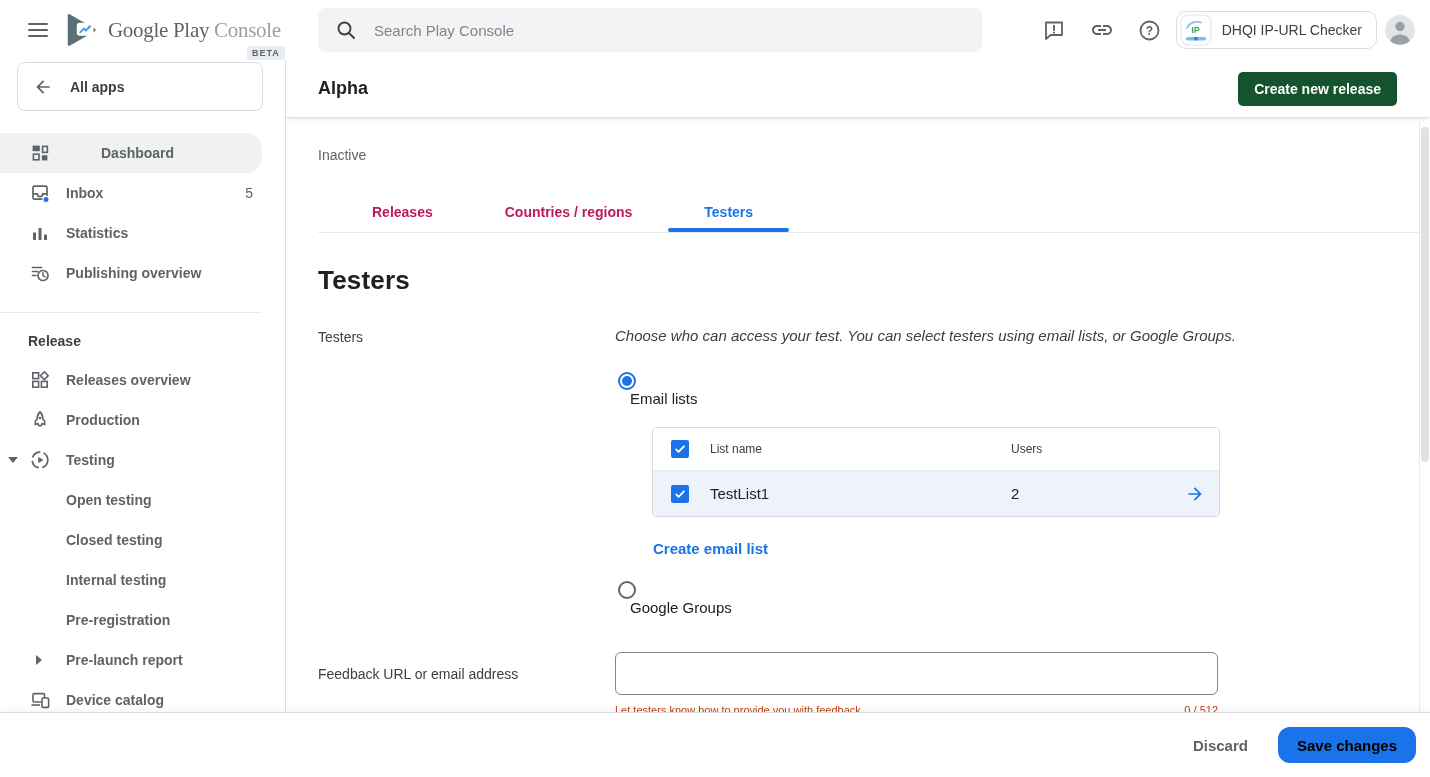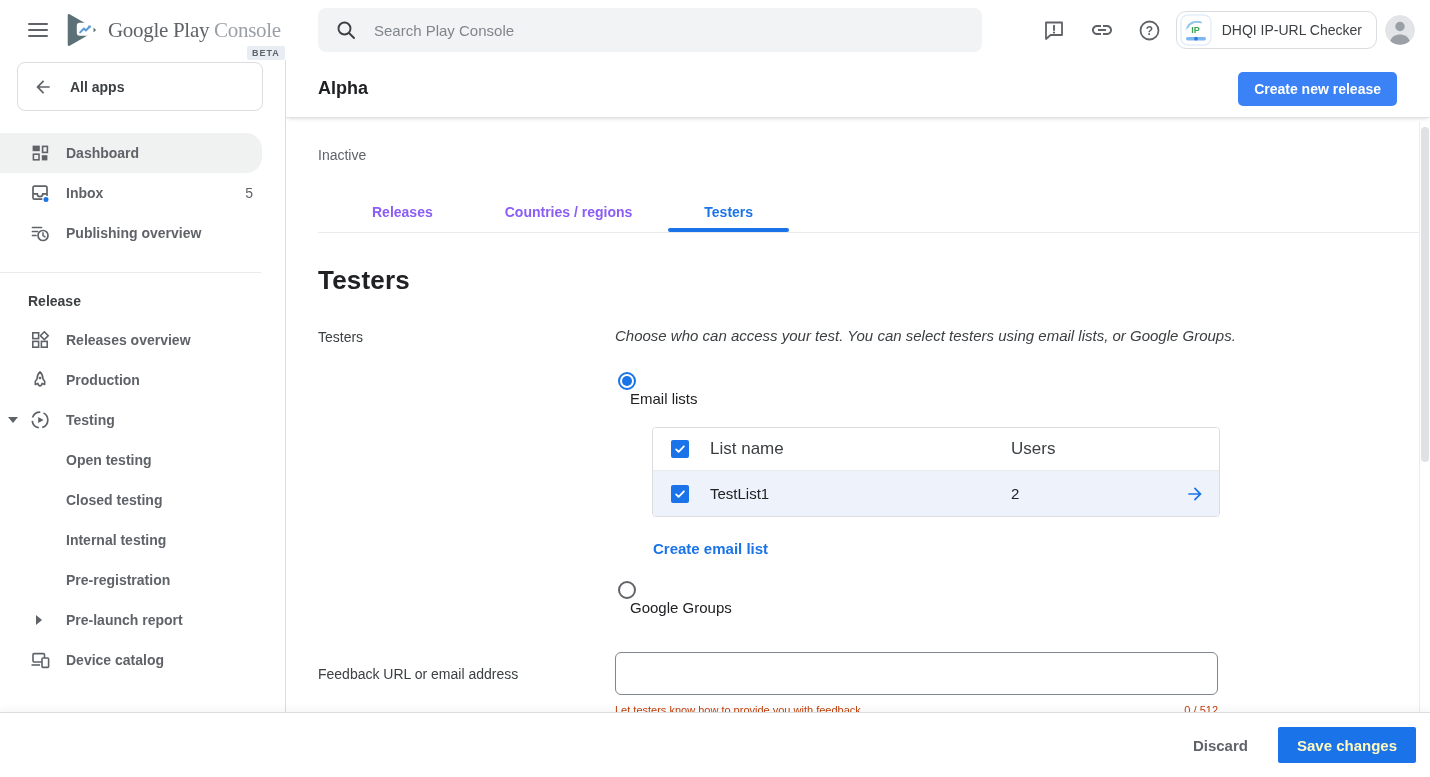--- a/index.html
+++ b/index.html
@@ -28,69 +28,69 @@
   .avatar { width:30px; height:30px; margin-left:8px; border-radius:50%; cursor:pointer; }
   
   .sidebar { position:absolute; top:60px; left:0; width:286px; height:653px; background:#fff; border-right:1px solid #dadce0; z-index:5; }
   .allapps-btn { margin:2px 0 0 17px; width:246px; height:49px; border:1px solid #dadce0; border-radius:8px; background:#fff; display:flex; align-items:center; cursor:pointer; padding:0; }
   .allapps-btn .lbl { margin-left:17px; font-size:14px; font-weight:bold; color:#3c4043; }
   .allapps-btn svg { margin-left:15px; }
   .side-list { margin-top:22px; }
   .side-item { height:40px; display:flex; align-items:center; position:relative; cursor:pointer; color:#5f6368; }
   .side-item .icon { width:20px; height:20px; margin-left:30px; flex:none; }
   .side-item .lbl { margin-left:16px; font-size:14px; font-weight:bold; color:#5f6368; }
-  .side-item.active { background:#f0f2f2; width:262px; border-radius:0 16px 16px 0; }
+  .side-item.active { background:#f0f2f2; width:262px; border-radius:0 16px 16px 0;gap:35px; }
   .side-item .badge { position:absolute; right:32px; font-size:14px; color:#5f6368; }
   .side-divider { border:none; border-top:1px solid #e8eaed; margin:19px 24px 0 0; }
   .section-label { margin:20px 0 0 28px; font-size:14px; font-weight:bold; color:#3c4043; }
   .release-list { margin-top:11px; }
   .side-sub .lbl { margin-left:66px; }
   .caret-down { position:absolute; left:8px; width:0; height:0; border-left:5px solid transparent; border-right:5px solid transparent; border-top:6px solid #5f6368; }
   .caret-right { position:absolute; left:36px; width:0; height:0; border-top:5px solid transparent; border-bottom:5px solid transparent; border-left:6px solid #5f6368; }
   
   .main { position:absolute; left:286px; top:60px; width:1144px; height:653px; background:#fff; overflow:hidden; }
   .page-header { height:58px; padding:0 33px 0 32px; display:flex; align-items:center; justify-content:space-between; border-bottom:1px solid #e0e2e5; box-shadow:0 2px 4px -2px rgba(60,64,67,.25); position:relative; z-index:3; }
   .page-title { font-size:18px; font-weight:bold; color:#202124; }
-  .btn-primary { background:#3b82f6; color:#fff; border:none; border-radius:5px; height:34px; padding:0 16px; font-size:14px; font-weight:bold; cursor:pointer; font-family:"Liberation Sans",sans-serif; }
+  .btn-primary { background:#14532d; color:#fff; border:none; border-radius:5px; height:34px; padding:0 16px; font-size:14px; font-weight:bold; cursor:pointer; font-family:"Liberation Sans",sans-serif; }
   .track-summary { padding:14px 32px 0; }
   .ts-label { font-size:15px; font-weight:bold; color:#202124; }
   .ts-status { margin-top:15px; font-size:14px; color:#5f6368; }
   .tabs { margin:29px 10px 0 32px; padding-left:18px; display:flex; border-bottom:1px solid #e8eaed; height:41px; }
-  .tab { padding:0 36px; line-height:40px; font-size:14px; font-weight:bold; color:#8b5cf6; position:relative; cursor:pointer; }
+  .tab { padding:0 36px; line-height:40px; font-size:14px; font-weight:bold; color:#be185d; position:relative; cursor:pointer; }
   .tab.active { color:#1a73e8; }
   .tab.active::after { content:""; position:absolute; left:0; right:0; bottom:0; height:4px; background:#1a73e8; border-radius:4px; }
   .section-heading { margin:32px 0 0 32px; font-size:26px; font-weight:bold; color:#202124; letter-spacing:0.2px; }
   .form-row { display:flex; padding-left:32px; }
   .row-testers { margin-top:31px; }
   .row-feedback { margin-top:36px; }
   .form-label { width:297px; flex:none; font-size:14px; color:#3c4043; padding-top:2px; }
   .form-content { flex:1; }
   .description { margin:0; font-size:15px; color:#3c4043;font-style:italic; }
   .radio-row { display:flex; margin-top:28px;flex-direction:column; }
   .radio { width:18px; height:18px; border-radius:50%; margin-left:3px; position:relative; flex:none; cursor:pointer; }
   .radio.selected { border:2px solid #1a73e8; }
   .radio.selected::after { content:""; position:absolute; left:2px; top:2px; width:10px; height:10px; border-radius:50%; background:#1a73e8; }
   .radio.unselected { border:2px solid #616569; }
   .radio-label { margin-left:15px; font-size:15px; color:#202124; cursor:pointer; }
   .tester-table { margin:20px 0 0 37px; width:568px; border:1px solid #dadce0; border-radius:4px; overflow:hidden; }
   .tbl-grid { display:grid; grid-template-columns:57px 289px 170px 52px; align-items:center; }
-  .tbl-header { height:43px; border-bottom:1px solid #e8eaed; font-size:17px; color:#3c4043; background:#fff; }
+  .tbl-header { height:43px; border-bottom:1px solid #e8eaed; font-size:12px; color:#3c4043; background:#fff; }
   .tbl-row { height:45px; background:#eef3fb; font-size:15px; color:#202124; cursor:pointer; }
   .cb-cell { padding-left:18px; }
   .checkbox { width:18px; height:18px; background:#1a73e8; border-radius:2px; display:flex; align-items:center; justify-content:center; cursor:pointer; }
   .users-cell { padding-left:12px; }
   .arrow-cell { display:flex; justify-content:center; }
   .create-link { display:inline-block; margin:23px 0 0 38px; color:#1a73e8; font-size:15px; font-weight:bold; text-decoration:none; cursor:pointer; }
   .gg-row { margin-top:24px; }
   .feedback-input { width:603px; height:43px; border:1px solid #80868b; border-radius:6px; padding:0 14px; font-size:15px; color:#202124; font-family:"Liberation Sans",sans-serif; outline:none; background:#fff; }
   .helper-row { width:603px; display:flex; justify-content:space-between; margin-top:9px; font-size:11px; color:#c2410c; }
   
   .footer-bar { position:absolute; left:0; bottom:0; width:1430px; height:64px; background:#fff; box-shadow:0 -1px 0 #dadce0, 0 -3px 8px rgba(60,64,67,.06); z-index:30; display:flex; align-items:center; justify-content:flex-end; padding-right:14px; }
   .btn-text { background:none; border:none; color:#5f6368; font-size:15px; font-weight:bold; cursor:pointer; margin-right:24px; font-family:"Liberation Sans",sans-serif; }
-  .btn-save { background:#1a73e8; color:#fef9c3; border:none; border-radius:2px; height:36px; padding:0 19px; font-size:15px; font-weight:bold; cursor:pointer; font-family:"Liberation Sans",sans-serif; }
+  .btn-save { background:#1a73e8; color:#000000; border:none; border-radius:12px; height:36px; padding:0 19px; font-size:15px; font-weight:bold; cursor:pointer; font-family:"Liberation Sans",sans-serif; }
   
   .scroll-track { position:absolute; right:0; top:122px; width:11px; height:591px; background:#fff; border-left:1px solid #ececec; z-index:25; }
   .scroll-thumb { position:absolute; right:1px; top:5px; width:8px; height:335px; background:#dfe1e5; border-radius:4px; cursor:pointer; }
 </style>
 </head>
 <body>
 
 <header class="topbar">
   <button class="hamburger">
       <span></span>
@@ -173,20 +173,28 @@
       <span class="lbl">Dashboard</span>
     </div>
     <div class="side-item">
       <svg class="icon" viewBox="0 0 20 20">
         <rect x="3" y="3.2" width="14" height="13" rx="1.5" fill="none" stroke="#5f6368" stroke-width="1.7"></rect>
         <path d="M3 10.8h4.2c0 1.6 1.2 2.8 2.8 2.8s2.8-1.2 2.8-2.8H17" fill="none" stroke="#5f6368" stroke-width="1.7"></path>
         <circle cx="16" cy="16.4" r="3.1" fill="#1a73e8" stroke="#fff" stroke-width="1.2"></circle>
       </svg>
       <span class="lbl">Inbox</span>
       <span class="badge">5</span>
+    </div>
+    <div class="side-item">
+      <svg class="icon" viewBox="0 0 20 20">
+        <rect x="3" y="9.5" width="3" height="7.5" rx="0.5" fill="#5f6368"></rect>
+        <rect x="8.5" y="5" width="3" height="12" rx="0.5" fill="#5f6368"></rect>
+        <rect x="14" y="11.5" width="3" height="5.5" rx="0.5" fill="#5f6368"></rect>
+      </svg>
+      <span class="lbl">Statistics</span>
     </div>
     <div class="side-item">
       <svg class="icon" viewBox="0 0 20 20">
         <path d="M2.5 4.5h9M2.5 8.5h5M2.5 12.5h3.5" stroke="#5f6368" stroke-width="1.7" stroke-linecap="round"></path>
         <circle cx="13" cy="12.5" r="5" fill="#fff" stroke="#5f6368" stroke-width="1.7"></circle>
         <path d="M13 9.8v2.7l2 1.3" fill="none" stroke="#5f6368" stroke-width="1.5" stroke-linecap="round"></path>
       </svg>
       <span class="lbl">Publishing overview</span>
     </div>
   </div>

